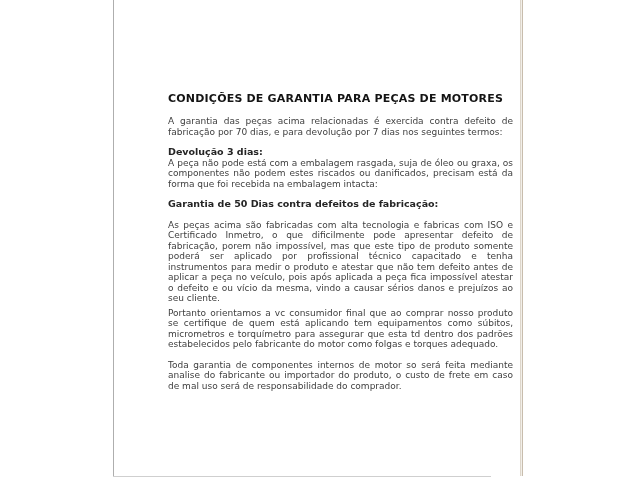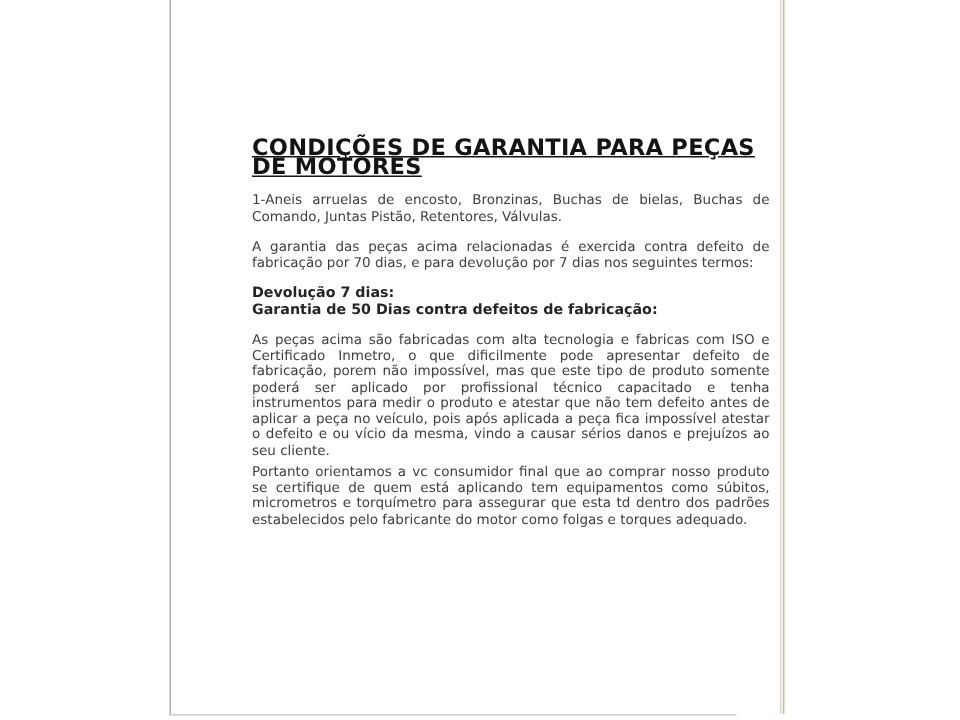--- a/index.html
+++ b/index.html
@@ -38,27 +38,26 @@
   
   .doc {
     position: absolute;
     left: 168px; top: 92px;
     width: 345px;
     color: #3e3e3e;
     font-size: 9px;
     line-height: 10.5px;
   }
   .doc-title {
-    font-size: 15px;
+    font-size: 11px;
     line-height: 13px;
     font-weight: bold;
     color: #141414;
     letter-spacing: 0.2px;
     margin-bottom: 11px;
-    text-decoration: underline;
   }
   .para {
     text-align: justify;
     margin-bottom: 10px;
   }
   .para.no-gap { margin-bottom: 4px; }
   .sec-heading {
     font-weight: bold;
     color: #252525;
     font-size: 9.5px;
@@ -72,28 +71,29 @@
 <div class="canvas">
 
   <div class="rule-left"></div>
   <div class="rule-right"></div>
   <div class="rule-bottom"></div>
 
   <div class="doc">
 
     <div class="doc-title">CONDIÇÕES DE GARANTIA PARA PEÇAS DE MOTORES</div>
 
-    <div class="para">1-Aneis arruelas de encosto, Bronzinas, Buchas de bielas, Buchas de Comando, Juntas Pistão, Retentores, Válvulas.</div>
 
     <div class="para">A garantia das peças acima relacionadas é exercida contra defeito de fabricação por 70 dias, e para devolução por 7 dias nos seguintes termos:</div>
 
-    <div class="sec-heading">Devolução 7 dias:</div>
+    <div class="sec-heading">Devolução 3 dias:</div>
 
+    <div class="para">A peça não pode está com a embalagem rasgada, suja de óleo ou graxa, os componentes não podem estes riscados ou danificados, precisam está da forma que foi recebida na embalagem intacta:</div>
 
     <div class="sec-heading gap-after">Garantia de 50 Dias contra defeitos de fabricação:</div>
 
     <div class="para no-gap">As peças acima são fabricadas com alta tecnologia e fabricas com ISO e Certificado Inmetro, o que dificilmente pode apresentar defeito de fabricação, porem não impossível, mas que este tipo de produto somente poderá ser aplicado por profissional técnico capacitado e tenha instrumentos para medir o produto e atestar que não tem defeito antes de aplicar a peça no veículo, pois após aplicada a peça fica impossível atestar o defeito e ou vício da mesma, vindo a causar sérios danos e prejuízos ao seu cliente.</div>
 
     <div class="para">Portanto orientamos a vc consumidor final que ao comprar nosso produto se certifique de quem está aplicando tem equipamentos como súbitos, micrometros e torquímetro para assegurar que esta td dentro dos padrões estabelecidos pelo fabricante do motor como folgas e torques adequado.</div>
 
+    <div class="para">Toda garantia de componentes internos de motor so será feita mediante analise do fabricante ou importador do produto, o custo de frete em caso de mal uso será de responsabilidade do comprador.</div>
 
   </div>
 </div>
 
 </body></html>

